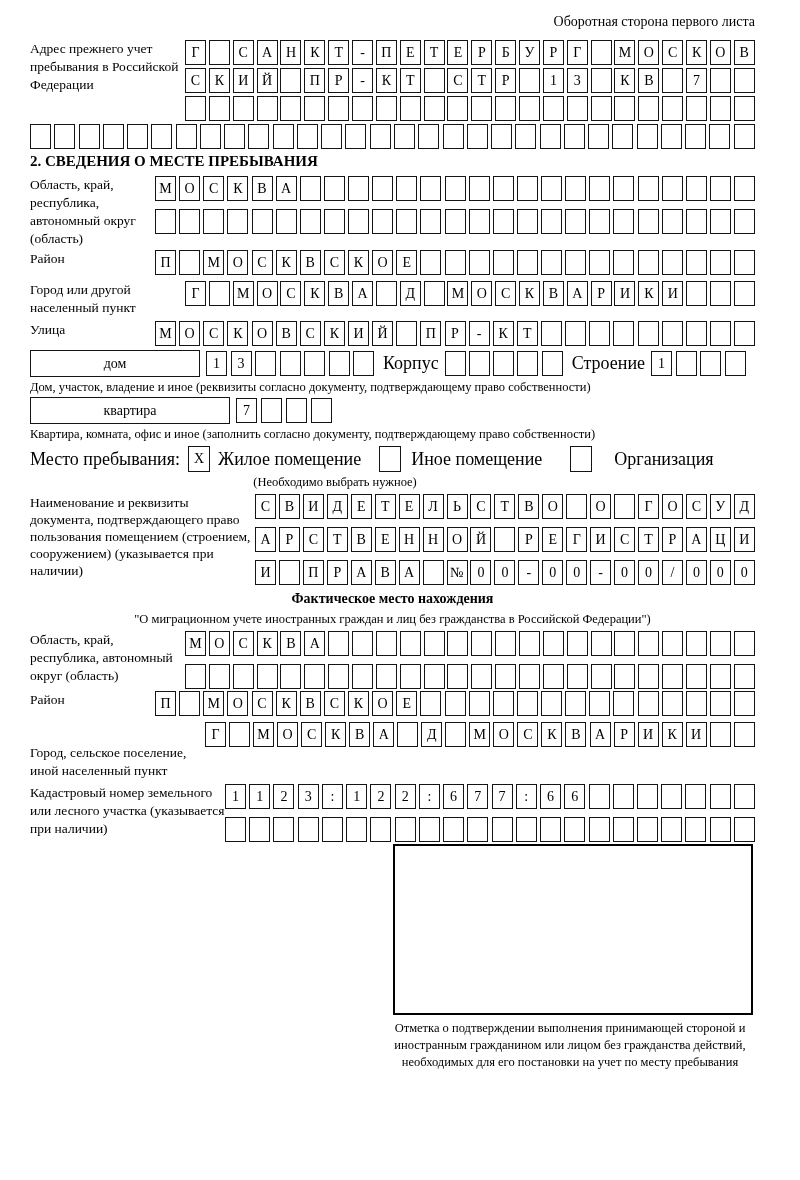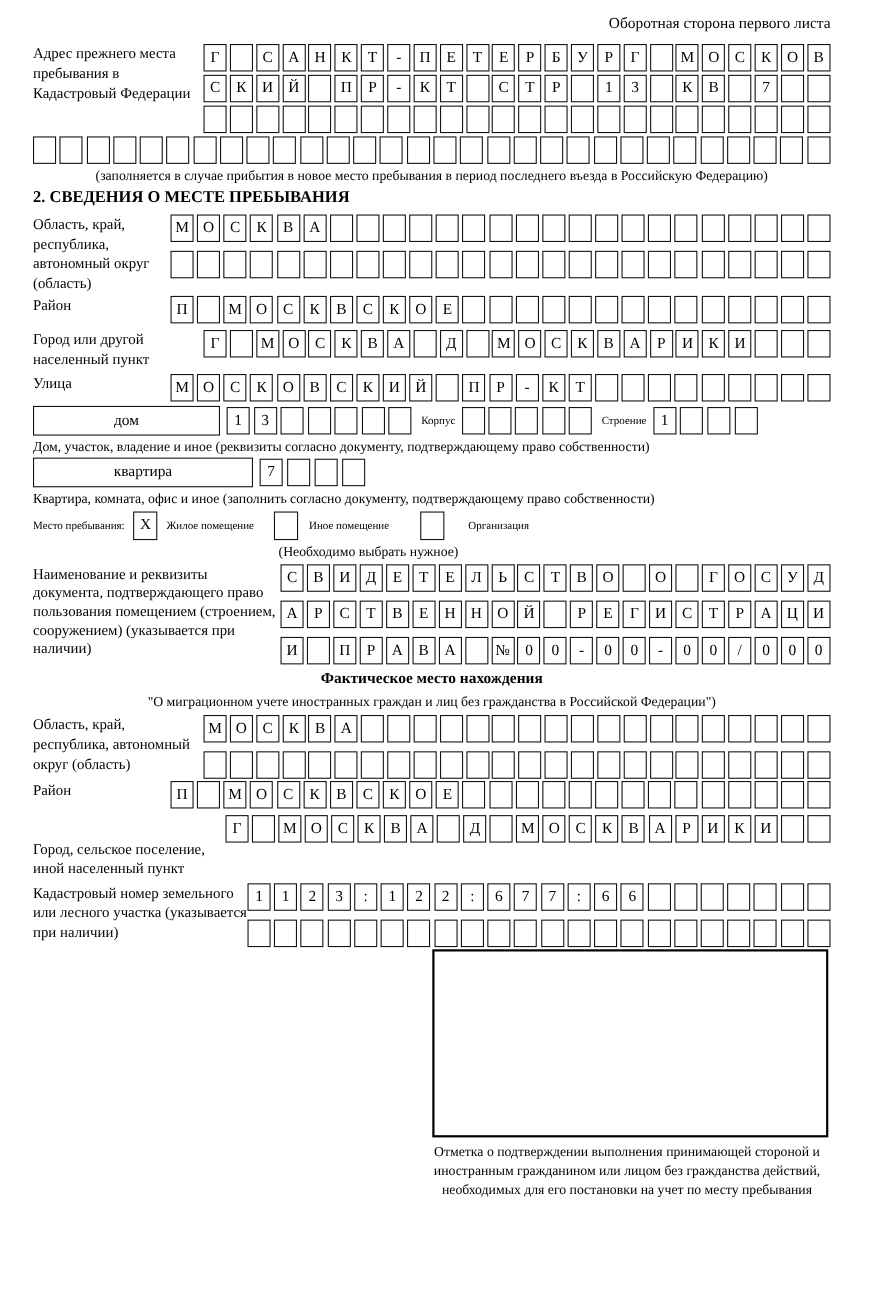--- a/index.html
+++ b/index.html
@@ -29,42 +29,42 @@
 
   .note { font-size:12.5px; line-height:16px; }
   .center { text-align:center; }
   .sec-title { font-size:15px; font-weight:bold; margin:4px 0 6px 0; }
   .sub-title { font-size:14px; font-weight:bold; text-align:center; margin:6px 0 4px 0; }
 
   .typebox { flex:none; box-sizing:border-box; border:1.6px solid #141414;
              height:27px; display:flex; align-items:center; justify-content:center;
              font-size:14px; }
   .house-row, .apt-row, .stay-row { display:flex; align-items:center; }
-  .inline-lbl { font-size:10px; flex:none; }
+  .inline-lbl { font-size:18px; flex:none; }
   .checkbox { flex:none; width:22px; height:26px; box-sizing:border-box;
               border:1.5px solid #141414; display:flex; align-items:center;
               justify-content:center; font-size:14px; }
 
   .mb2{margin-bottom:2px;} .mb3{margin-bottom:3px;} .mb4{margin-bottom:4px;}
   .mb6{margin-bottom:6px;}
 
   .stamp-box { box-sizing:border-box; width:360px; height:171px;
                border:2px solid #000; margin-left:363px; margin-top:2px; }
   .stamp-cap { width:384px; margin-left:348px; margin-top:5px;
                font-size:12.5px; line-height:17px; text-align:center; }
 </style>
 </head>
 <body>
 
 <div class="page">
 
   <div class="hdr-note">Оборотная сторона первого листа</div>
 
   <div class="frow mb3">
-    <div class="flabel lw155">Адрес прежнего места пребывания в Кадастровый Федерации</div>
+    <div class="flabel lw155">Адрес прежнего учет пребывания в Российской Федерации</div>
     <div class="boxcol gap3">
       <div class="boxrow w570">
           <div class="cell">Г</div>
           <div class="cell"></div>
           <div class="cell">С</div>
           <div class="cell">А</div>
           <div class="cell">Н</div>
           <div class="cell">К</div>
           <div class="cell">Т</div>
           <div class="cell">-</div>
@@ -164,21 +164,20 @@
       <div class="cell"></div>
       <div class="cell"></div>
       <div class="cell"></div>
       <div class="cell"></div>
       <div class="cell"></div>
       <div class="cell"></div>
       <div class="cell"></div>
       <div class="cell"></div>
       <div class="cell"></div>
     </div>
-  <div class="note center mb2">(заполняется в случае прибытия в новое место пребывания в период последнего въезда в Российскую Федерацию)</div>
 
   <div class="sec-title">2. СВЕДЕНИЯ О МЕСТЕ ПРЕБЫВАНИЯ</div>
 
   <div class="frow mb2">
     <div class="flabel lw125">Область, край, республика, автономный округ (область)</div>
     <div class="boxcol gap8">
       <div class="boxrow w600">
           <div class="cell">М</div>
           <div class="cell">О</div>
           <div class="cell">С</div>

